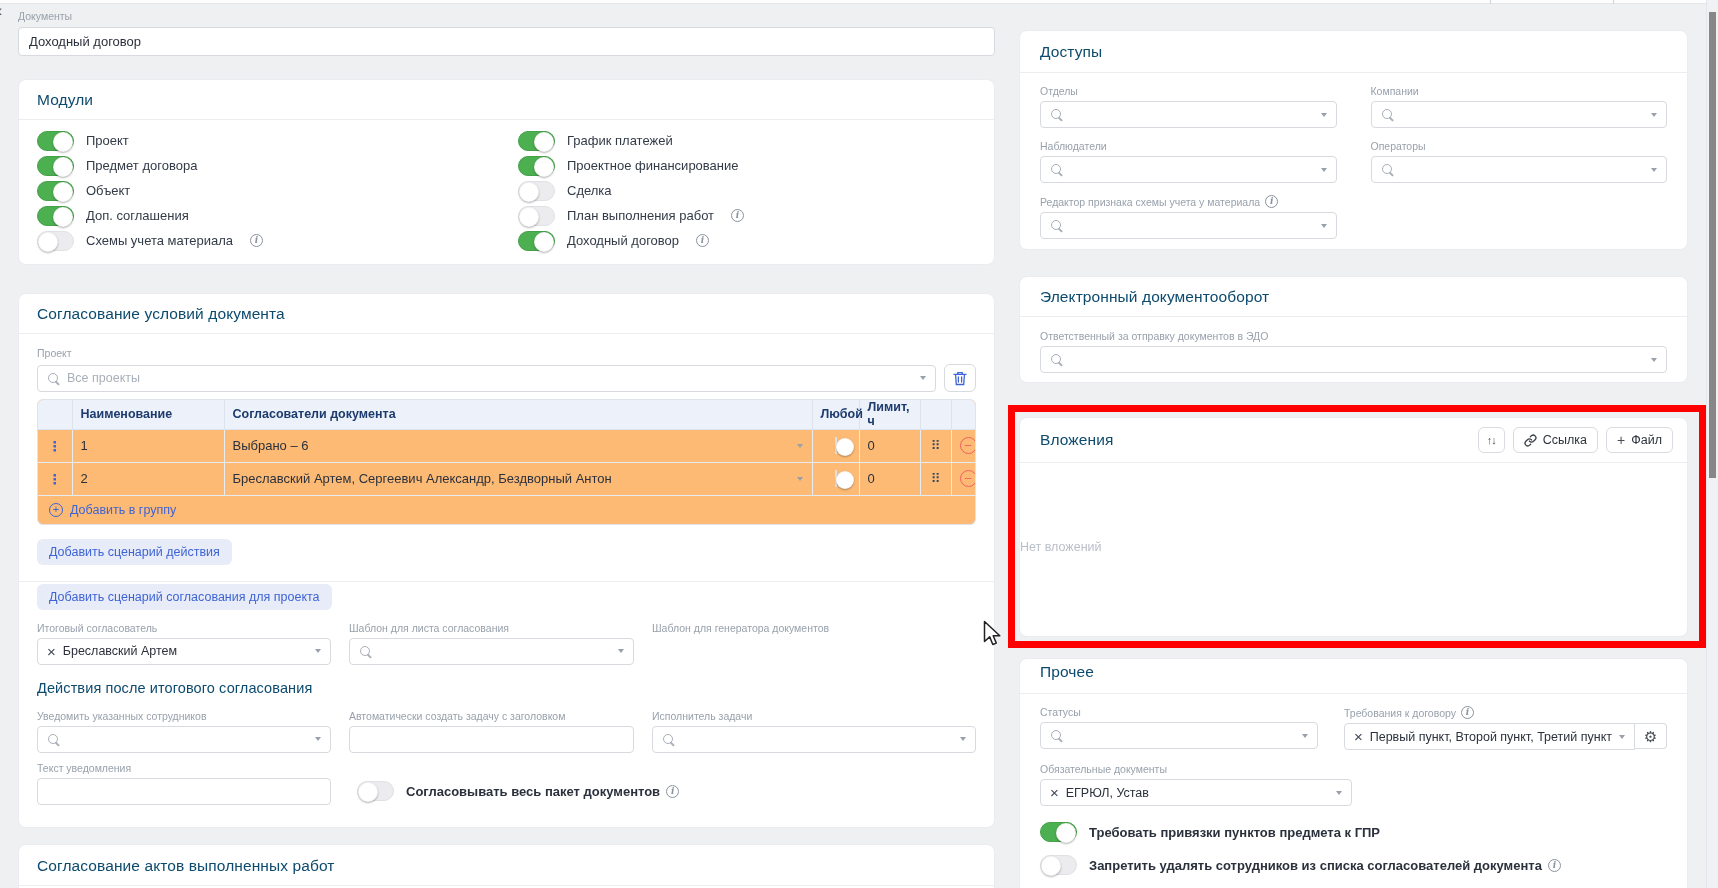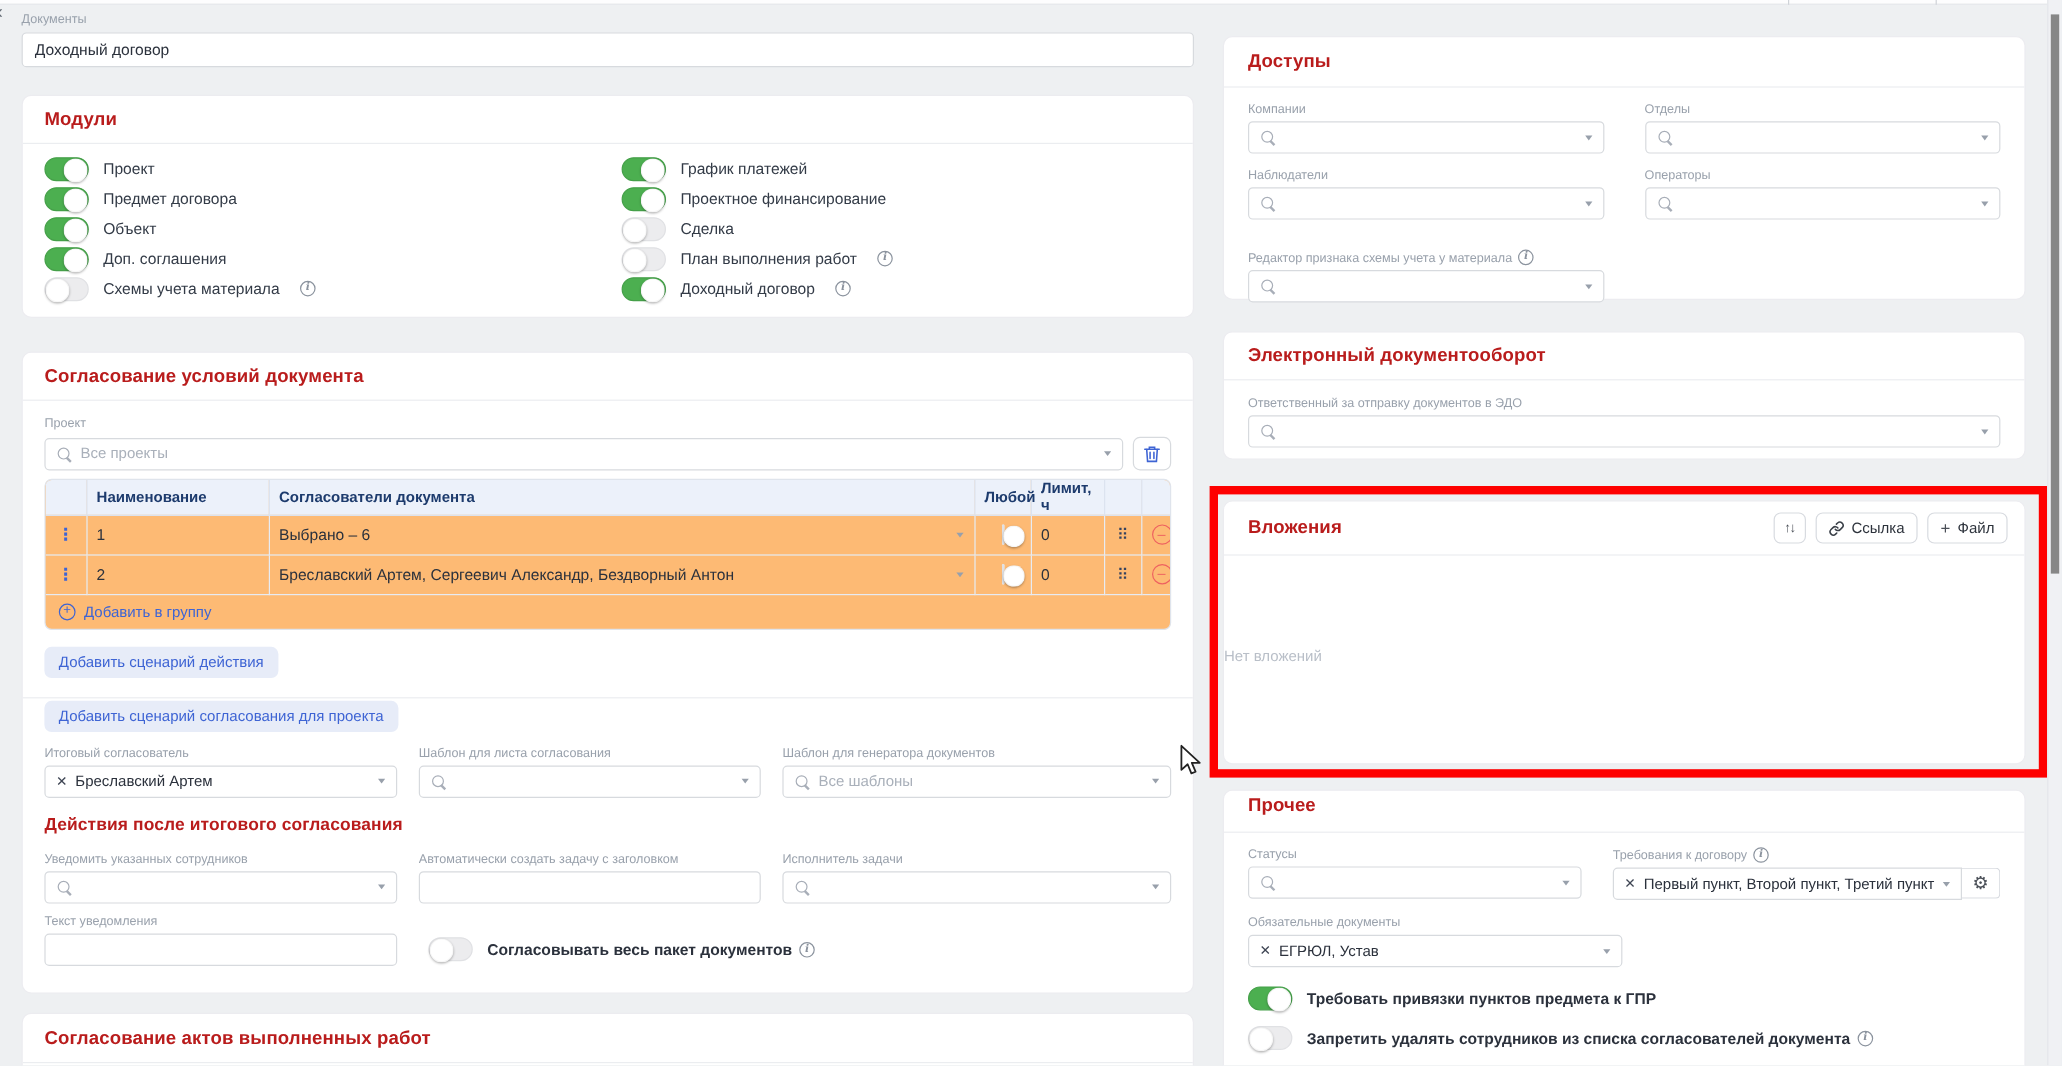--- a/index.html
+++ b/index.html
@@ -11,21 +11,21 @@
   .top-strip{position:absolute;top:0;left:0;right:12px;height:4px;background:#fdfdfe;border-bottom:1px solid #e3e5e9}
   .top-strip .tdiv{position:absolute;top:0;width:1px;height:4px;background:#cfd3d8}
   .back-chevron{position:absolute;left:-3px;top:2px;font-size:16px;color:#5f6771;line-height:18px}
   .back-chevron::before{content:"‹"}
 
   
   .col-left{position:absolute;left:18px;top:0;width:977px}
   .col-right{position:absolute;left:1019px;top:0;width:669px}
 
   .card{background:#fff;border:1px solid #ececf0;border-radius:8px;position:relative}
-  .card h2{font-size:15.5px;font-weight:700;color:#b91c1c;letter-spacing:.1px}
+  .card h2{font-size:15.5px;font-weight:400;color:#0c4a6e;letter-spacing:.1px}
   .card-div{height:1px;background:#ebedf0}
 
   .flabel{font-size:10.5px;color:#99a1ac;line-height:12px}
   .tinput{width:100%;height:29px;border:1px solid #d7dade;border-radius:4px;background:#fff;
           font-family:inherit;font-size:13px;color:#2b313c;padding:0 10px;outline:none}
 
   
   .sel{display:flex;align-items:center;gap:7px;height:27px;border:1px solid #d7dade;border-radius:4px;
        background:#fff;padding:0 9px;position:relative;overflow:hidden;white-space:nowrap}
   .sel .ph{font-size:12.5px;color:#a9b0ba;overflow:hidden;text-overflow:ellipsis}
@@ -268,25 +268,20 @@
         </div>
         <div>
           <div class="flabel">Шаблон для листа согласования</div>
           <div class="sel">
             <span class="ic-search"></span>
             <span class="caret"></span>
           </div>
         </div>
         <div>
           <div class="flabel">Шаблон для генератора документов</div>
-          <div class="sel">
-            <span class="ic-search"></span>
-            <span class="ph">Все шаблоны</span>
-            <span class="caret"></span>
-          </div>
         </div>
       </div>
 
       <h2 style="margin-top:15px;font-size:14.5px">Действия после итогового согласования</h2>
 
       <div class="fgrid3" style="margin-top:14px">
         <div>
           <div class="flabel">Уведомить указанных сотрудников</div>
           <div class="sel">
             <span class="ic-search"></span>
@@ -324,49 +319,49 @@
     </section>
   </div>
 
   <div class="col-right">
 
     <section class="card" style="margin-top:30px;height:220px;padding:0 20px">
       <h2 style="padding-top:12px">Доступы</h2>
       <div class="card-div" style="margin:11px -20px 0"></div>
       <div class="grid2">
         <div>
+          <div class="flabel" style="margin-top:12px">Отделы</div>
+          <div class="sel" style="margin-top:4px">
+            <span class="ic-search"></span>
+            <span class="caret"></span>
+          </div>
+        </div>
+        <div>
           <div class="flabel" style="margin-top:12px">Компании</div>
           <div class="sel" style="margin-top:4px">
             <span class="ic-search"></span>
             <span class="caret"></span>
           </div>
         </div>
         <div>
-          <div class="flabel" style="margin-top:12px">Отделы</div>
-          <div class="sel" style="margin-top:4px">
-            <span class="ic-search"></span>
-            <span class="caret"></span>
-          </div>
-        </div>
-        <div>
           <div class="flabel" style="margin-top:12px">Наблюдатели</div>
           <div class="sel" style="margin-top:4px">
             <span class="ic-search"></span>
             <span class="caret"></span>
           </div>
         </div>
         <div>
           <div class="flabel" style="margin-top:12px">Операторы</div>
           <div class="sel" style="margin-top:4px">
             <span class="ic-search"></span>
             <span class="caret"></span>
           </div>
         </div>
         <div>
-          <div class="flabel" style="margin-top:25px;display:flex;align-items:center">
+          <div class="flabel" style="margin-top:12px;display:flex;align-items:center">
             <span>Редактор признака схемы учета у материала</span>
             <span class="ic-info"></span>
           </div>
           <div class="sel" style="margin-top:4px">
             <span class="ic-search"></span>
             <span class="caret"></span>
           </div>
         </div>
       </div>
     </section>

